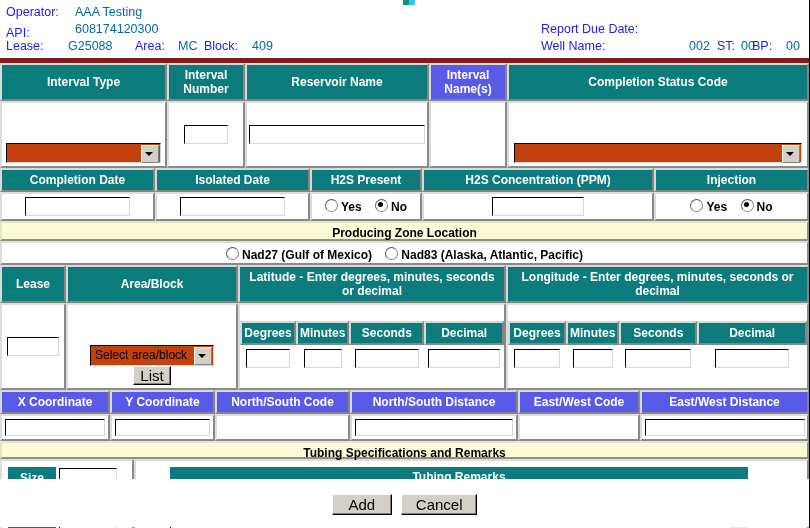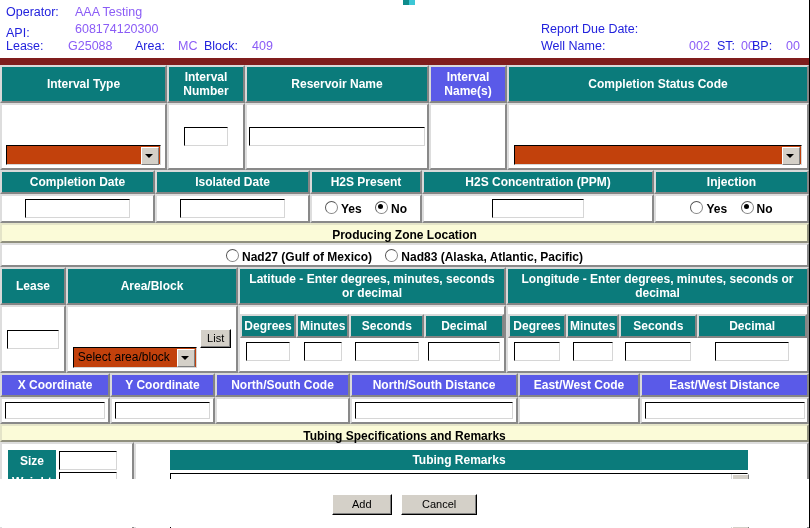--- a/index.html
+++ b/index.html
@@ -11,23 +11,23 @@
   }
   .page{position:relative;width:810px;height:528px;box-sizing:border-box;
         border-right:1px solid #000;border-bottom:1px solid #000;background:#fff;}
 
   
   .top-marker{position:absolute;left:403px;top:0;width:12px;height:5px;background:#0f8c8c;}
   .top-marker .tm-a{position:absolute;left:0;top:0;width:6px;height:5px;background:#0f8c8c;}
   .top-marker .tm-b{position:absolute;left:6px;top:0;width:6px;height:5px;background:#3cc7d6;}
 
   
-  .hdr{position:relative;height:58px;border-bottom:7px solid #7f1d1d;text-decoration:underline;}
+  .hdr{position:relative;height:58px;border-bottom:5px solid #7f1d1d;text-decoration:underline;}
   .lbl{position:absolute;color:#2222dd;font-weight:normal;font-size:12.5px;white-space:nowrap;}
-  .val{position:absolute;color:#8b5cf6;font-size:12.5px;white-space:nowrap;}
+  .val{position:absolute;color:#0369a1;font-size:12.5px;white-space:nowrap;}
 
   
   table.ot{border-collapse:separate;border-spacing:0;width:100%;}
   .th{background:#0b7b7b;color:#ffffff;font-weight:bold;text-align:center;
       font-size:12px;padding:3px 2px;line-height:14px;
       border:2px outset #d9d9d9;box-sizing:border-box;}
   .th.purple{background:#5a5ae8;}
   .td{background:#ffffff;text-align:center;vertical-align:middle;
       border:2px outset #dddddd;box-sizing:border-box;padding:3px 2px;}
   .band{background:#fbfbd8;color:#000;font-weight:bold;text-align:center;
@@ -44,21 +44,21 @@
   .sel .sel-txt{position:absolute;left:4px;top:2px;font-size:12px;color:#000;white-space:nowrap;}
   .sel .arrow{position:absolute;right:1px;top:1px;width:16px;height:16px;
               background:#d4d0c8;border:1px solid #fff;
               border-right-color:#808080;border-bottom-color:#808080;}
   .sel .arrow:after{content:"";position:absolute;left:3px;top:6px;
               border-left:4px solid transparent;border-right:4px solid transparent;
               border-top:4px solid #000;}
   .btn{display:inline-block;background:#d4d0c8;color:#000;
        border:1px solid #fff;border-right-color:#000;border-bottom-color:#000;
        box-shadow:inset -1px -1px 0 #808080;
-       font-family:"Liberation Sans",sans-serif;font-size:11px;
+       font-family:"Liberation Sans",sans-serif;font-size:15px;
        padding:2px 9px;cursor:default;line-height:15px;}
   .radio{display:inline-block;width:11px;height:11px;border-radius:50%;
          background:#fff;border:1px solid #888;
          border-top-color:#555;border-left-color:#555;
          vertical-align:-1px;position:relative;margin:0 3px 0 0;}
   .radio.on:after{content:"";position:absolute;left:2px;top:2px;width:5px;height:5px;
          border-radius:50%;background:#000;}
   .radlbl{font-size:12px;font-weight:bold;color:#000;margin-right:10px;white-space:nowrap;}
 
   

